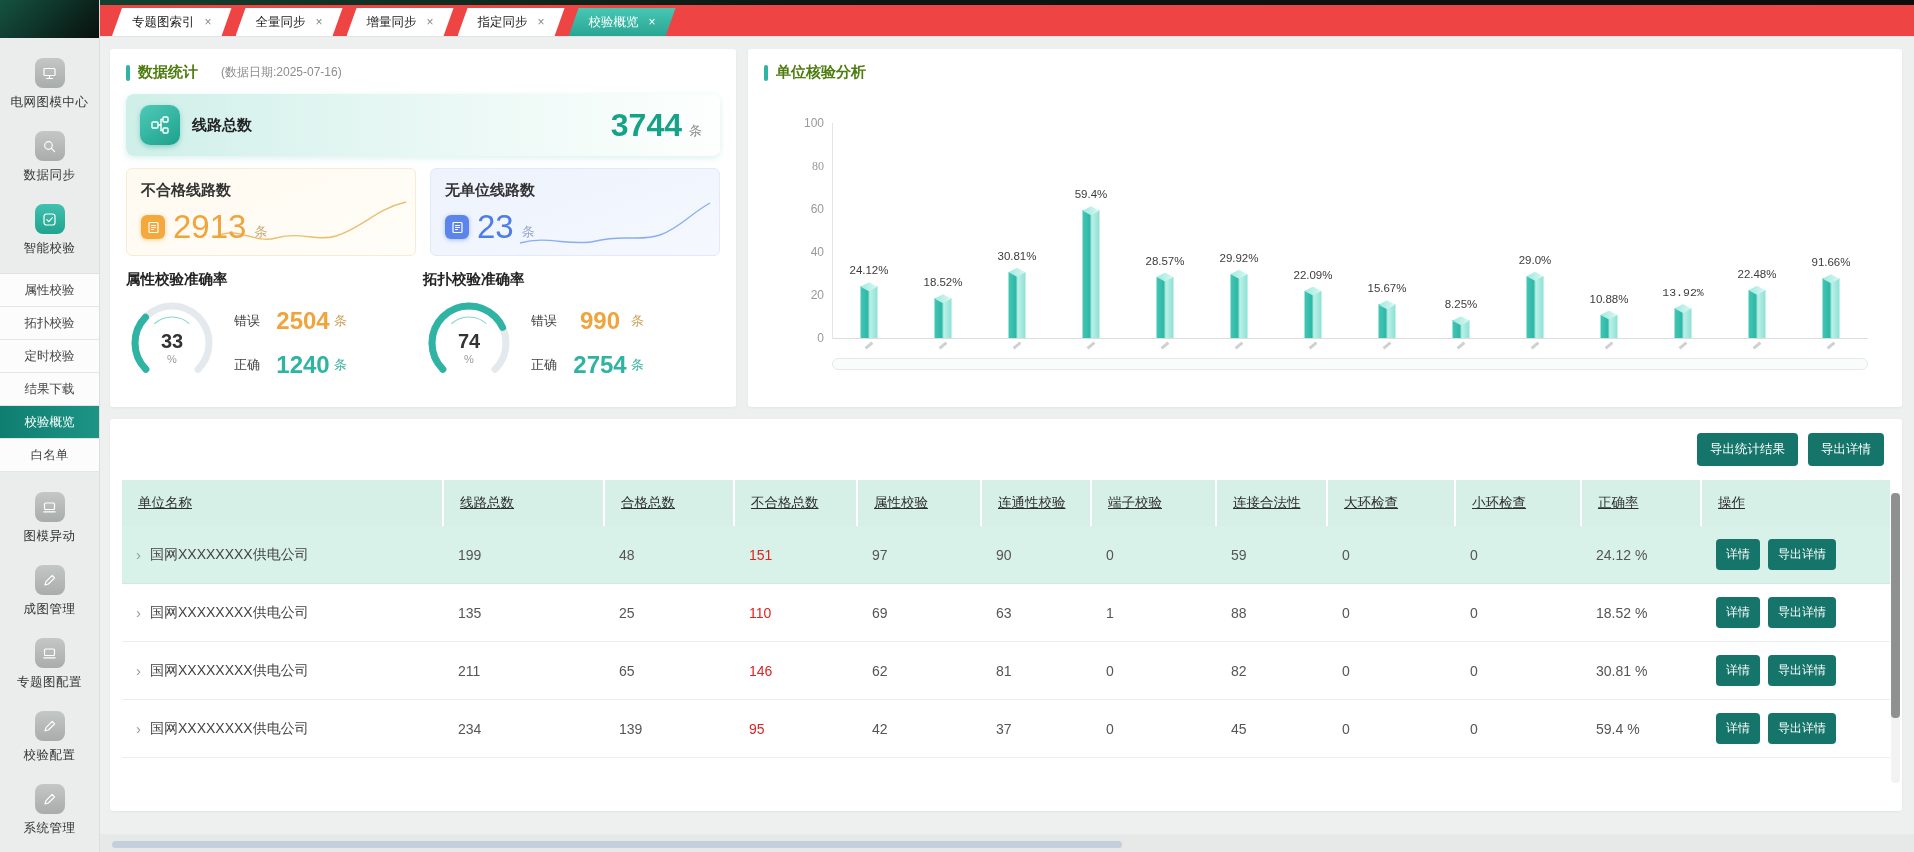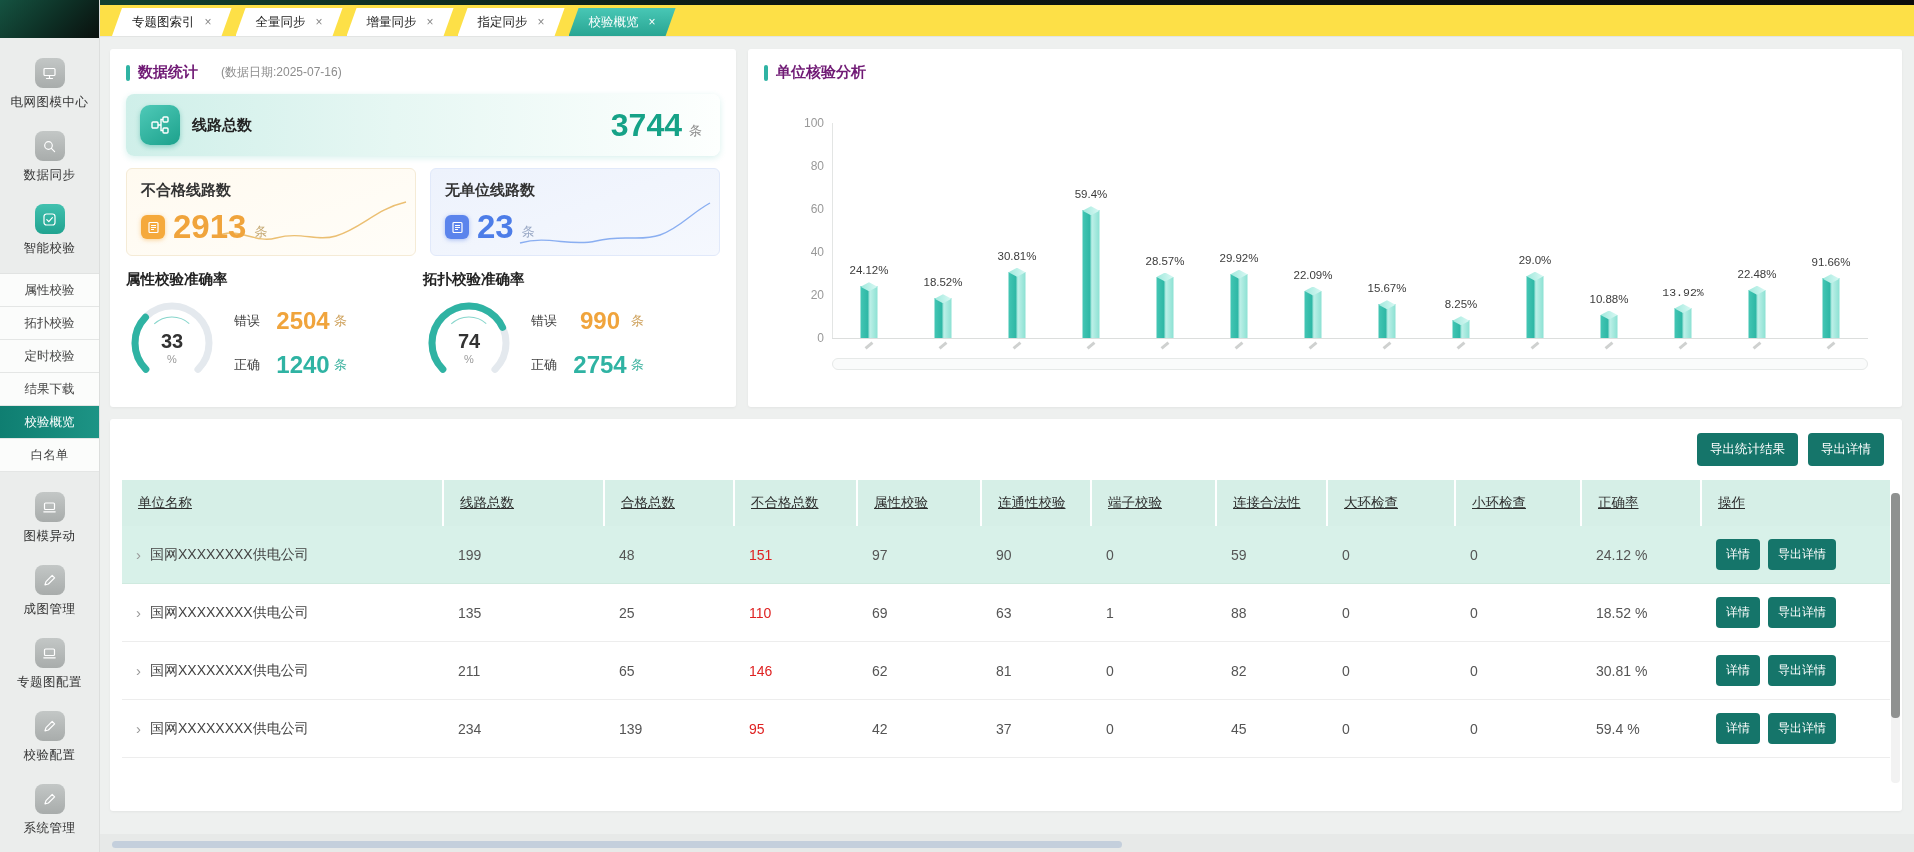--- a/index.html
+++ b/index.html
@@ -14,33 +14,33 @@
   .side-ico { width:30px; height:30px; border-radius:8px; background:linear-gradient(180deg,#c3c7c6,#a8acab); margin:0 auto; display:flex; align-items:center; justify-content:center; }
   .side-ico.accent { background:linear-gradient(180deg,#41c1af,#20a390); }
   .side-ico svg { width:15px; height:15px; stroke:#fff; fill:none; stroke-width:1.2; stroke-linecap:round; stroke-linejoin:round; }
   .side-label { font-size:12.5px; color:#333; margin-top:6px; letter-spacing:.5px; }
   .submenu { margin-top:16px; border-top:1px solid #e1e3e2; }
   .submenu-item { height:33px; line-height:33px; text-align:center; font-size:12.5px; color:#444; background:#fbfcfb; border-bottom:1px solid #e4e6e5; cursor:pointer; }
   .submenu-item.active { background:linear-gradient(90deg,#0f7e71,#1d9485); color:#fff; }
 
   
   .main { flex:1; display:flex; flex-direction:column; min-width:0; position:relative; }
-  .tabbar { height:37px; background:#fde047; border-bottom:1px solid #e2e4e3; display:flex; align-items:flex-end; padding:0 0 0 12px; gap:4px; position:relative; flex-shrink:0; }
+  .tabbar { height:37px; background:#ef4444; border-bottom:1px solid #e2e4e3; display:flex; align-items:flex-end; padding:0 0 0 12px; gap:4px; position:relative; flex-shrink:0; }
   .tabbar::before { content:""; position:absolute; top:0; left:0; right:0; height:5px; background:linear-gradient(90deg,#12412f,#0d1712 38%,#0b0d0c); }
   .tab { height:28px; display:flex; align-items:center; gap:10px; padding:0 20px; background:#fff; clip-path:polygon(10px 0,100% 0,calc(100% - 10px) 100%,0 100%); font-size:12.5px; color:#222; cursor:pointer; margin-bottom:0; }
   .tab .tab-close { font-size:12px; color:#888; }
   .tab.active { background:linear-gradient(180deg,#48c7b5,#29a593); color:#fff; }
   .tab.active .tab-close { color:#fff; }
 
   .content { flex:1; padding:12px 12px 0 10px; min-width:0; }
   .top-row { display:flex; gap:12px; height:358px; }
   .panel { background:#fff; border-radius:3px; box-shadow:0 1px 3px rgba(0,0,0,.05); }
   .panel-title-row { display:flex; align-items:center; gap:8px; }
   .title-bar { width:4px; height:16px; background:#2fb3a3; border-radius:2px; }
-  .panel-title { font-size:15px; font-weight:bold; color:#701a75;text-align:center; }
+  .panel-title { font-size:15px; font-weight:bold; color:#4d7c0f;text-align:center; }
   .panel-date { font-size:12px; color:#8d8d8d; margin-left:15px; }
 
   
   .stats-panel { width:626px; flex-shrink:0; padding:14px 16px; }
   .total-strip { margin-top:12px; height:62px; display:flex; align-items:center; padding:0 18px 0 14px; border-radius:8px;
     background:linear-gradient(90deg,#cfefe9 0%,#e6f7f3 45%,#fdfffe 100%); box-shadow:0 2px 6px rgba(47,179,163,.18); }
   .total-ico { width:40px; height:40px; border-radius:10px; background:linear-gradient(145deg,#4fcab8,#1ca18c); display:flex; align-items:center; justify-content:center; box-shadow:0 2px 5px rgba(28,161,140,.4); }
   .total-ico svg { width:20px; height:20px; stroke:#fff; fill:none; stroke-width:1.4; }
   .total-label { font-size:15px; font-weight:bold; color:#222; margin-left:12px; }
   .total-value { margin-left:auto; font-size:32px; font-weight:bold; color:#16a287; }
@@ -49,21 +49,21 @@
   .cards-row { display:flex; gap:14px; margin-top:12px; }
   .stat-card { flex:1; height:88px; border-radius:6px; position:relative; padding:12px 14px; overflow:hidden; }
   .card-orange { background:linear-gradient(160deg,#fffaf0,#fffdf8); border:1px solid #f5ebd6; }
   .card-blue { background:linear-gradient(160deg,#edf2fc,#f5f8fe); border:1px solid #e1e9fa; }
   .card-label { font-size:15px; font-weight:bold; color:#333; position:relative; z-index:1; }
   .card-valrow { display:flex; align-items:center; margin-top:8px; gap:8px; position:relative; z-index:1; }
   .card-ico { width:24px; height:24px; border-radius:6px; display:flex; align-items:center; justify-content:center; }
   .card-orange .card-ico { background:#f5a93c; box-shadow:0 1px 4px rgba(245,169,60,.5); }
   .card-blue .card-ico { background:#5b84ec; box-shadow:0 1px 4px rgba(91,132,236,.5); }
   .card-ico svg { width:13px; height:13px; stroke:#fff; fill:none; stroke-width:1.2; }
-  .card-value { font-size:33px; font-weight:bold; }
+  .card-value { font-size:33px; font-weight:normal; }
   .card-orange .card-value { color:#f0a43c; }
   .card-blue .card-value { color:#4d7de8; }
   .card-unit { font-size:13px; margin-top:10px; }
   .card-orange .card-unit { color:#c7ab76; }
   .card-blue .card-unit { color:#9aa9c6; }
   .card-spark { position:absolute; right:6px; bottom:4px; z-index:0; }
 
   .gauges-row { display:flex; margin-top:14px; }
   .gauge-block { flex:1; }
   .gauge-title { font-size:14.5px; font-weight:bold; color:#222; }
@@ -353,21 +353,21 @@
         <section class="panel chart-panel">
           <div class="panel-title-row">
             <span class="title-bar"></span>
             <span class="panel-title">单位核验分析</span>
           </div>
           <div class="chart" id="chart">
               <div class="ytick" style="top: 252px;">0</div>
               <div class="ytick" style="top: 209px;">20</div>
               <div class="ytick" style="top: 166px;">40</div>
               <div class="ytick" style="top: 123px;">60</div>
-              <div class="ytick" style="top: 80px;">80</div>
+              <div class="ytick" style="top: 80px; font-family: Liberation Serif, serif;">80</div>
               <div class="ytick" style="top: 37px;">100</div>
               <div class="yaxis" style="top: 37px; bottom: 48px;"></div>
               <div class="xaxis" style="top: 252px;"></div>
               <div class="bar" style="left: 105px; top: 200.142px; height: 51.858px;">
                 <div class="bar-cap"></div>
               </div>
               <div class="bar-label" style="left: 105px; top: 178.142px;">24.12%</div>
               <div class="xmark" style="left: 105px; top: 258px;"></div>
               <div class="bar" style="left: 179px; top: 212.182px; height: 39.818px;">
                 <div class="bar-cap"></div>

